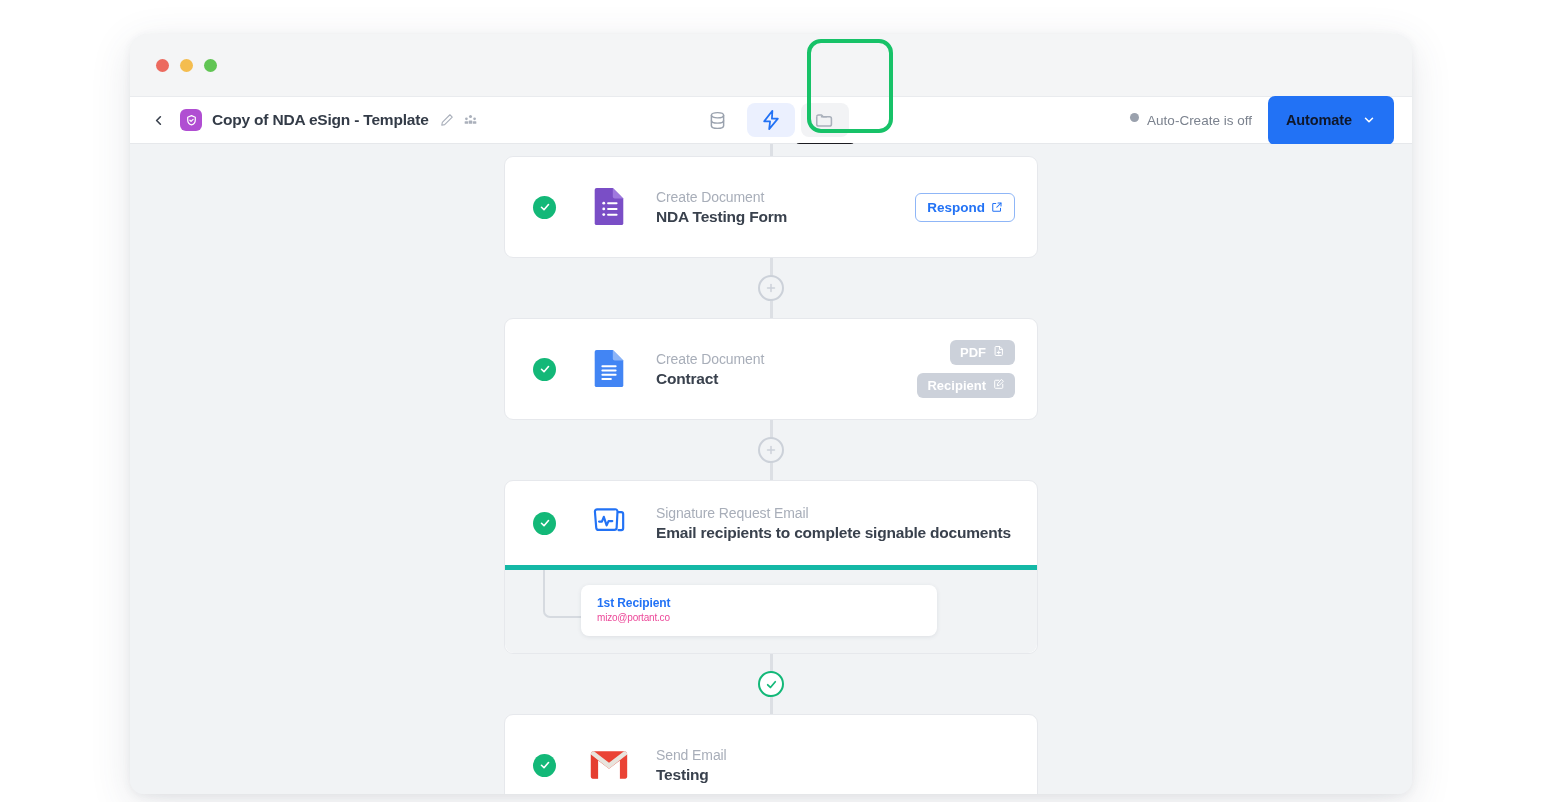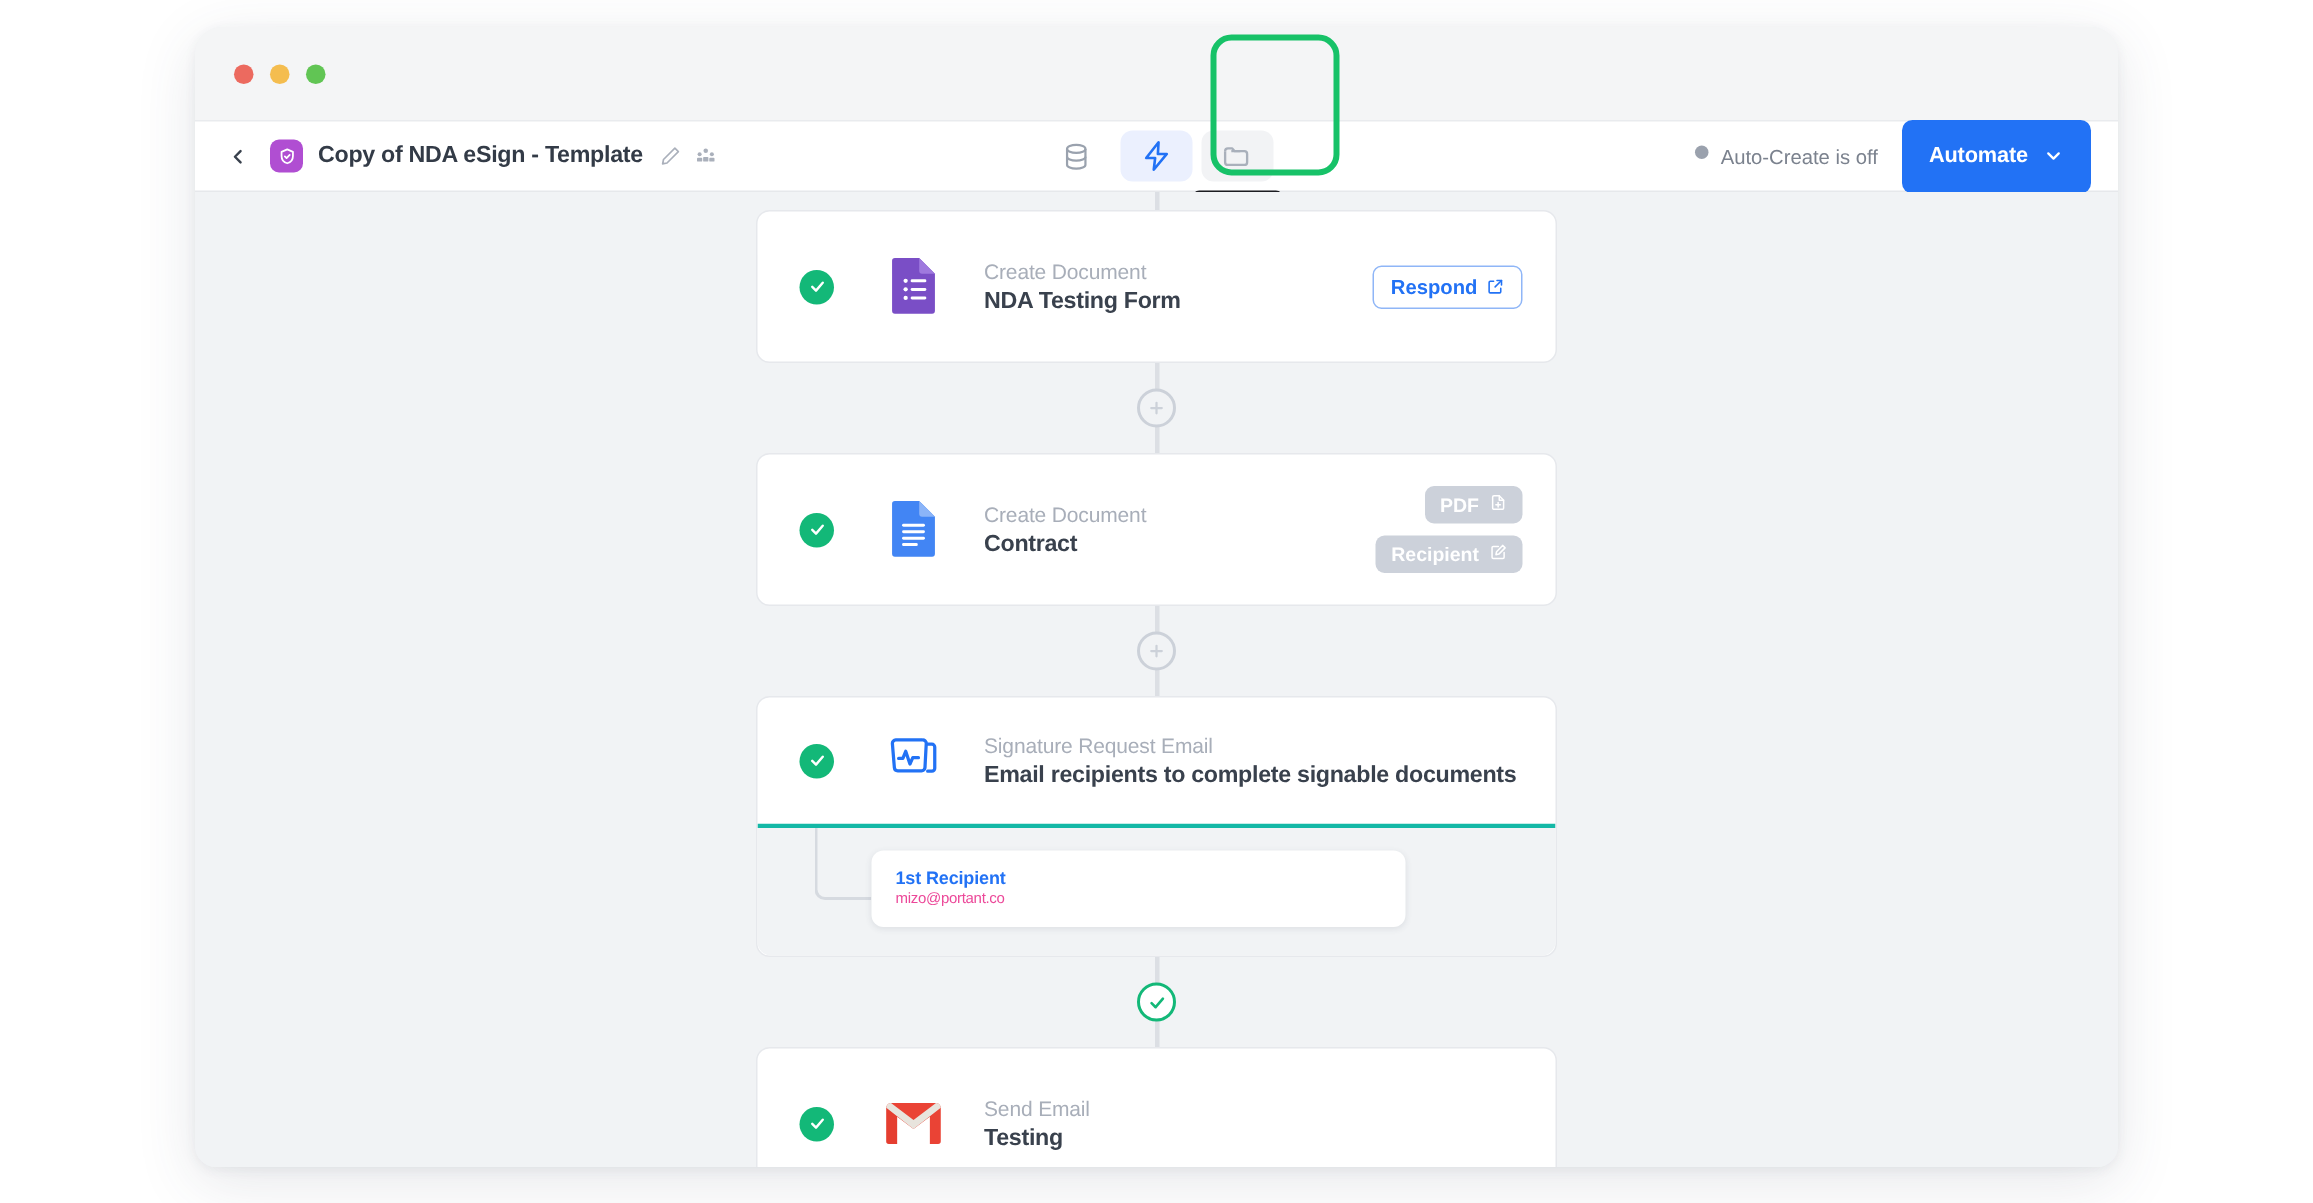--- a/index.html
+++ b/index.html
@@ -6,21 +6,21 @@
   html, body {
     width: 1542px; height: 802px;
     overflow: hidden;
     background: #ffffff;
     font-family: "Liberation Sans", sans-serif;
   }
 
   
   .window {
     position: absolute;
-    left: 130px; top: 18px;
+    left: 130px; top: 34px;
     width: 1282px; height: 760px;
     background: #f1f3f5;
     border-radius: 18px 18px 14px 14px;
     box-shadow: 0 10px 40px rgba(60,70,90,.13), 0 2px 8px rgba(60,70,90,.07);
     overflow: hidden;
   }
 
   .titlebar {
     height: 62px;
     background: #f4f5f6;
@@ -127,21 +127,21 @@
   .auto-create {
     display: flex; align-items: flex-start; gap: 8px;
     font-size: 13.5px;
     color: #7b828e;
     white-space: nowrap;
   }
   .status-dot { width: 9px; height: 9px; border-radius: 50%; background: #9aa1ad; }
 
   .automate-btn {
     background: #2272f5;
-    color: #ffffff;
+    color: #0f172a;
     font-size: 14.5px;
     font-weight: bold;
     border-radius: 7px;
     height: 49px;
     padding: 0 18px;
     display: flex; align-items: center; gap: 10px;
     cursor: pointer;
     letter-spacing: -.1px;
   }
 
@@ -237,21 +237,21 @@
     border-radius: 6px;
     padding: 5px 10px;
     display: flex; align-items: flex-start; gap: 7px;
     white-space: nowrap;
     cursor: pointer;
   }
 
   
   .sub-panel {
     background: #f1f3f5;
-    border-top: 3px solid #14b8a6;
+    border-top: 5px solid #14b8a6;
     border-radius: 0 0 9px 9px;
     position: relative;
     padding: 18px 0 20px 0;
     min-height: 88px;
     text-decoration: underline;
   }
   .elbow {
     position: absolute;
     left: 38px; top: 0;
     width: 38px; height: 48px;

